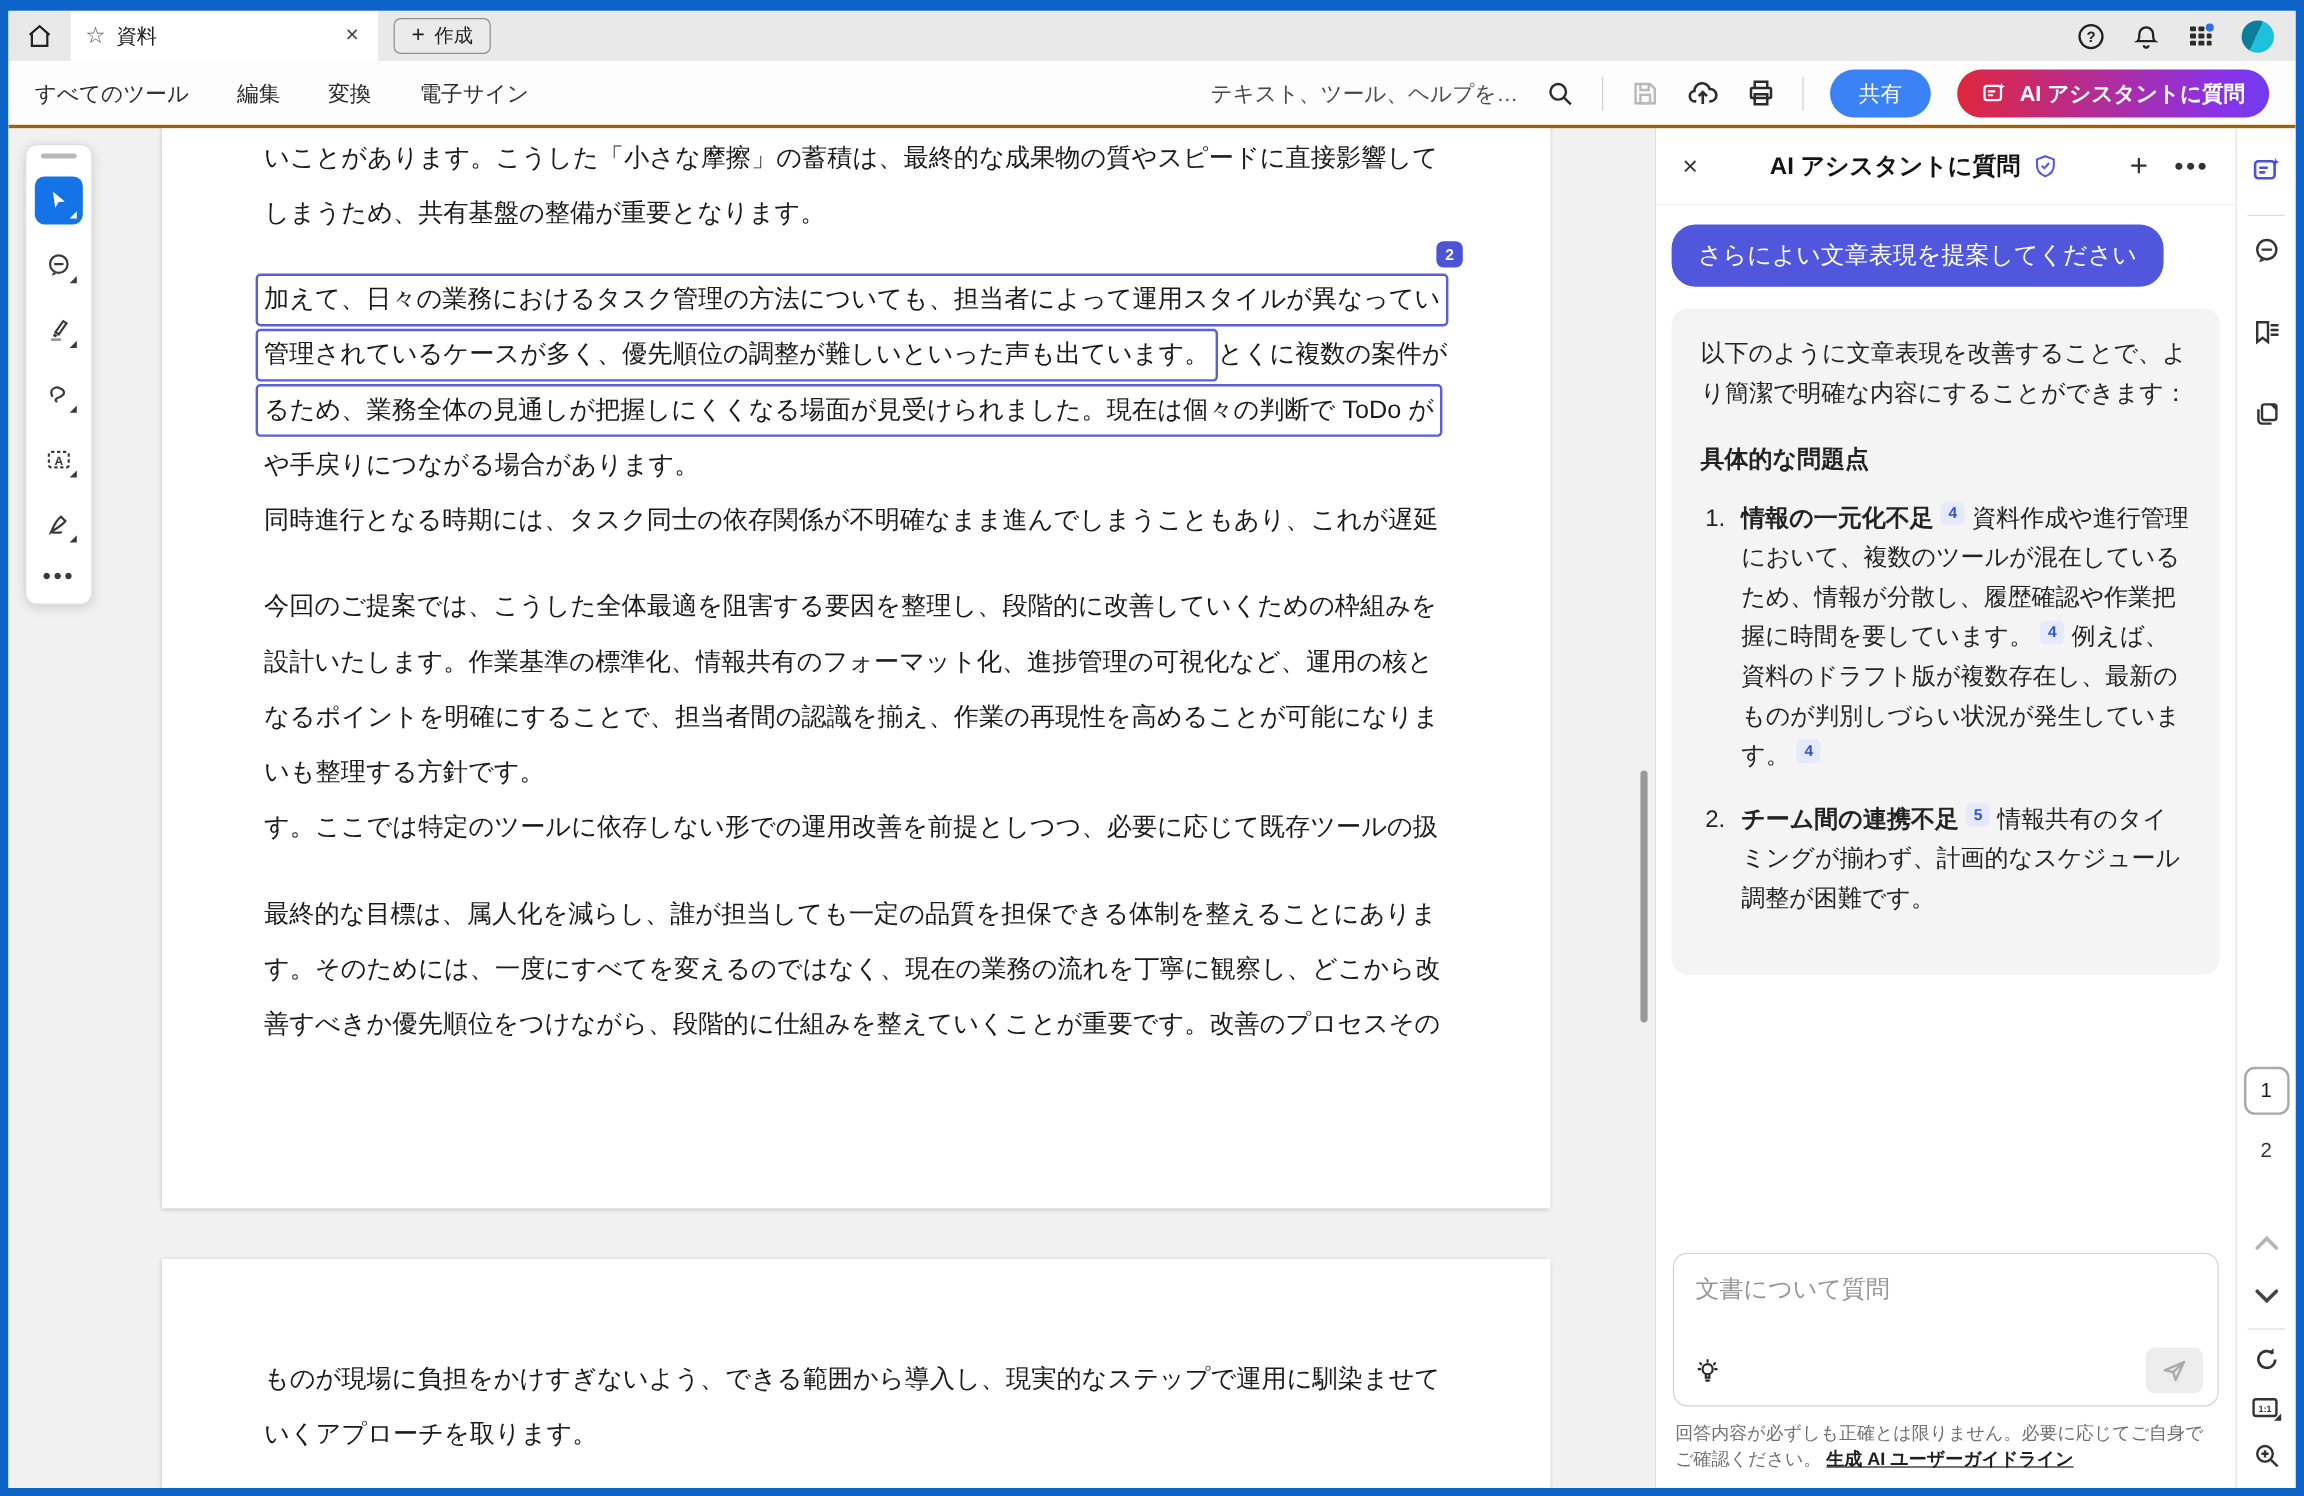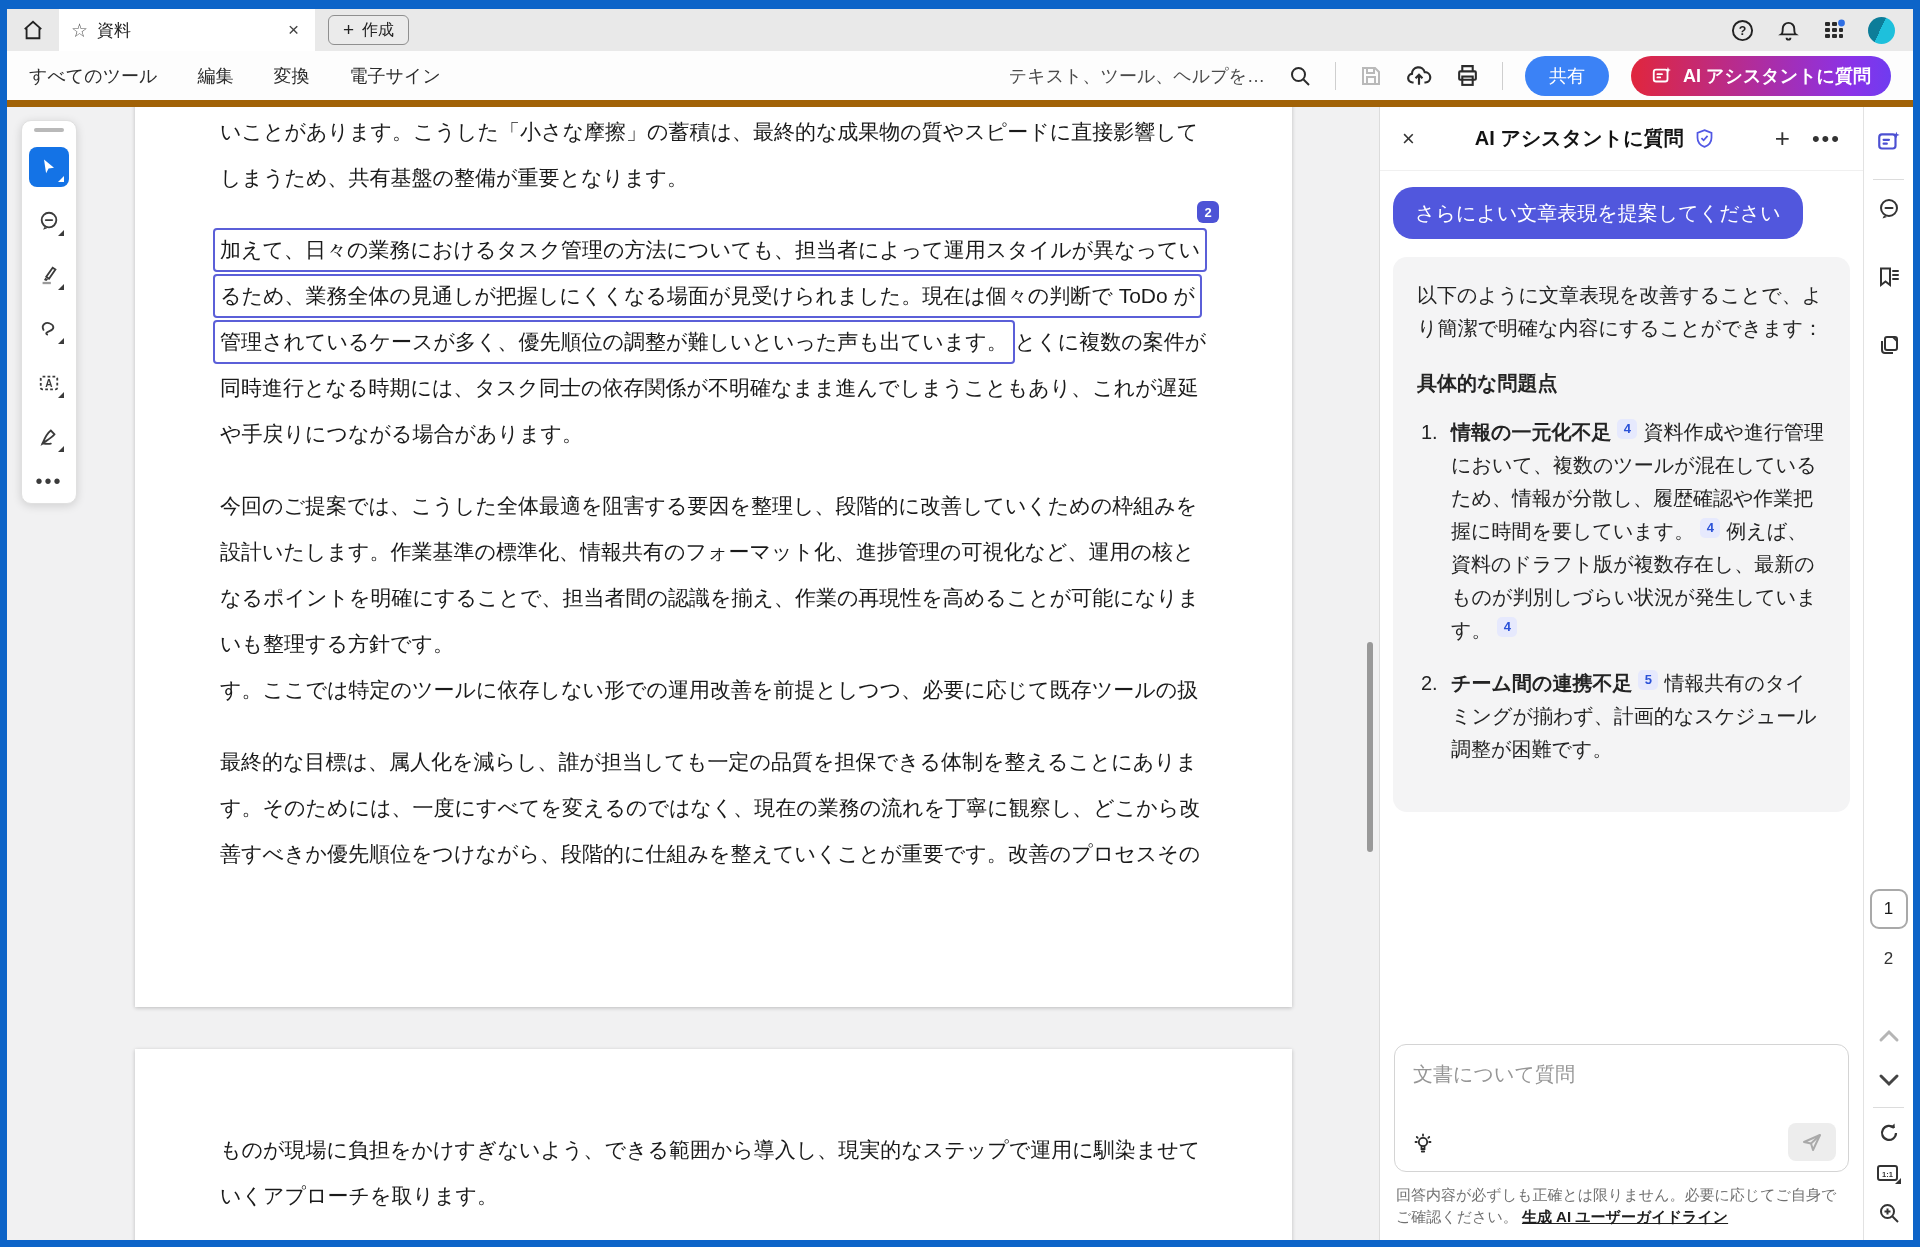--- a/index.html
+++ b/index.html
@@ -13,21 +13,21 @@
   .tab-star { font-size:19px; color:#555; }
   .tab-title { font-size:17px; color:#222; flex:1; }
   .tab-close { font-size:19px; color:#444; cursor:pointer; padding:0 4px; }
   .new-tab { align-self:center; margin-left:13px; height:30px; border:1px solid #8f8f8f; border-radius:6px; background:#ebebeb; display:flex; align-items:center; gap:8px; padding:0 14px; font-size:16px; color:#222; cursor:pointer; }
   .new-tab .plus { font-size:19px; }
   .tabbar-right { margin-left:auto; display:flex; align-items:center; gap:22px; padding-right:18px; }
   .tb-icon { width:24px; height:24px; display:flex; align-items:center; justify-content:center; cursor:pointer; }
   .avatar { width:27px; height:27px; border-radius:50%; background:linear-gradient(115deg,#0d7d99 46%,#1ec0dc 46%); border:none; }
 
   
-  .menu-bar { height:56px; background:#fdfdfd; border-bottom:7px solid #a16207; display:flex; align-items:center; padding:0 22px; flex:none;justify-content:flex-end; }
+  .menu-bar { height:56px; background:#fdfdfd; border-bottom:3px solid #a16207; display:flex; align-items:center; padding:0 22px; flex:none;justify-content:flex-end; }
   .menu-items { display:flex; gap:40px; }
   .menu-item { font-size:18px; color:#2c2c2c; cursor:pointer; }
   .menu-right { margin-left:auto; display:flex; align-items:center; gap:22px; }
   .search-hint { font-size:18px; color:#4a4a4a; cursor:text; }
   .mb-icon { width:26px; height:26px; display:flex; align-items:center; justify-content:center; cursor:pointer; }
   .v-sep { width:1px; height:28px; background:#cfcfcf; }
   .share-pill { height:40px; border-radius:21px; background:#3b82f6; color:#fff; font-size:18px; display:flex; align-items:center; padding:0 24px; cursor:pointer; }
   .ai-pill { height:40px; border-radius:21px; background:linear-gradient(90deg,#e0263d,#8a32e8 85%,#6f3cf0); color:#fff; font-size:18px; font-weight:700; display:flex; align-items:center; gap:10px; padding:0 20px; cursor:pointer; }
 
   
@@ -192,24 +192,24 @@
 
     <div class="doc-area">
       <div class="page page-1">
           <div class="doc-para">
             <div class="doc-line">いことがあります。こうした「小さな摩擦」の蓄積は、最終的な成果物の質やスピードに直接影響して</div>
             <div class="doc-line">しまうため、共有基盤の整備が重要となります。</div>
           </div>
           <div class="doc-para">
             <span class="doc-badge">2</span>
             <div class="doc-line"><span class="cite-box">加えて、日々の業務におけるタスク管理の方法についても、担当者によって運用スタイルが異なってい</span></div>
+            <div class="doc-line"><span class="cite-box">管理されているケースが多く、優先順位の調整が難しいといった声も出ています。</span><span>とくに複数の案件が</span></div>
             <div class="doc-line"><span class="cite-box">るため、業務全体の見通しが把握しにくくなる場面が見受けられました。現在は個々の判断で ToDo が</span></div>
-            <div class="doc-line"><span class="cite-box">管理されているケースが多く、優先順位の調整が難しいといった声も出ています。</span><span>とくに複数の案件が</span></div>
+            <div class="doc-line">や手戻りにつながる場合があります。</div>
             <div class="doc-line">同時進行となる時期には、タスク同士の依存関係が不明確なまま進んでしまうこともあり、これが遅延</div>
-            <div class="doc-line">や手戻りにつながる場合があります。</div>
           </div>
           <div class="doc-para">
             <div class="doc-line">今回のご提案では、こうした全体最適を阻害する要因を整理し、段階的に改善していくための枠組みを</div>
             <div class="doc-line">設計いたします。作業基準の標準化、情報共有のフォーマット化、進捗管理の可視化など、運用の核と</div>
             <div class="doc-line">なるポイントを明確にすることで、担当者間の認識を揃え、作業の再現性を高めることが可能になりま</div>
             <div class="doc-line">いも整理する方針です。</div>
             <div class="doc-line">す。ここでは特定のツールに依存しない形での運用改善を前提としつつ、必要に応じて既存ツールの扱</div>
           </div>
           <div class="doc-para">
             <div class="doc-line">最終的な目標は、属人化を減らし、誰が担当しても一定の品質を担保できる体制を整えることにありま</div>

